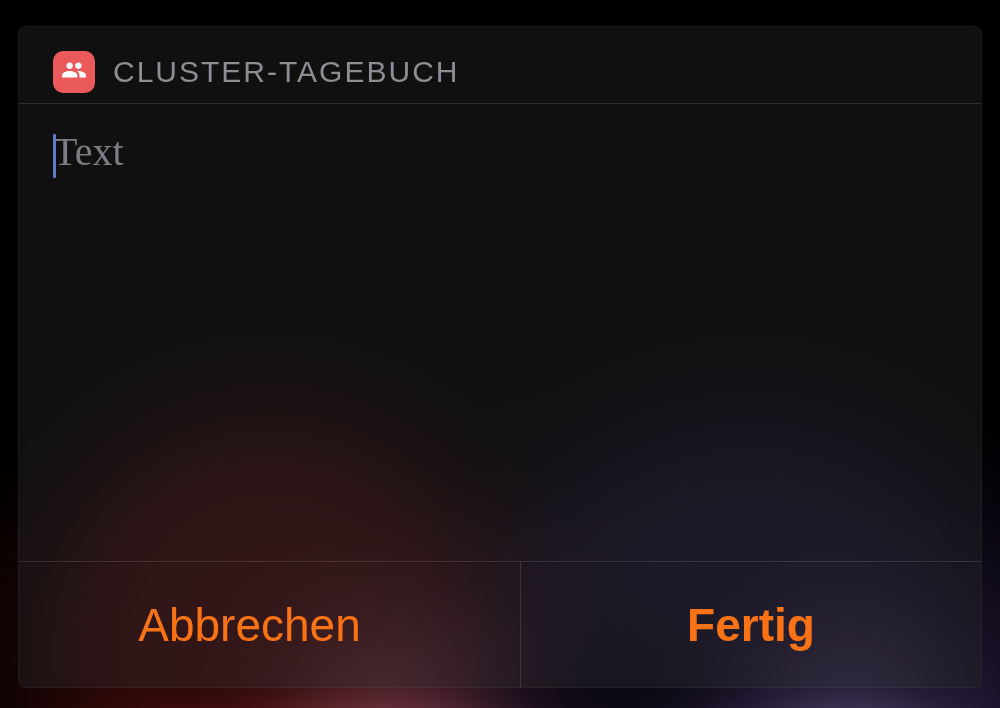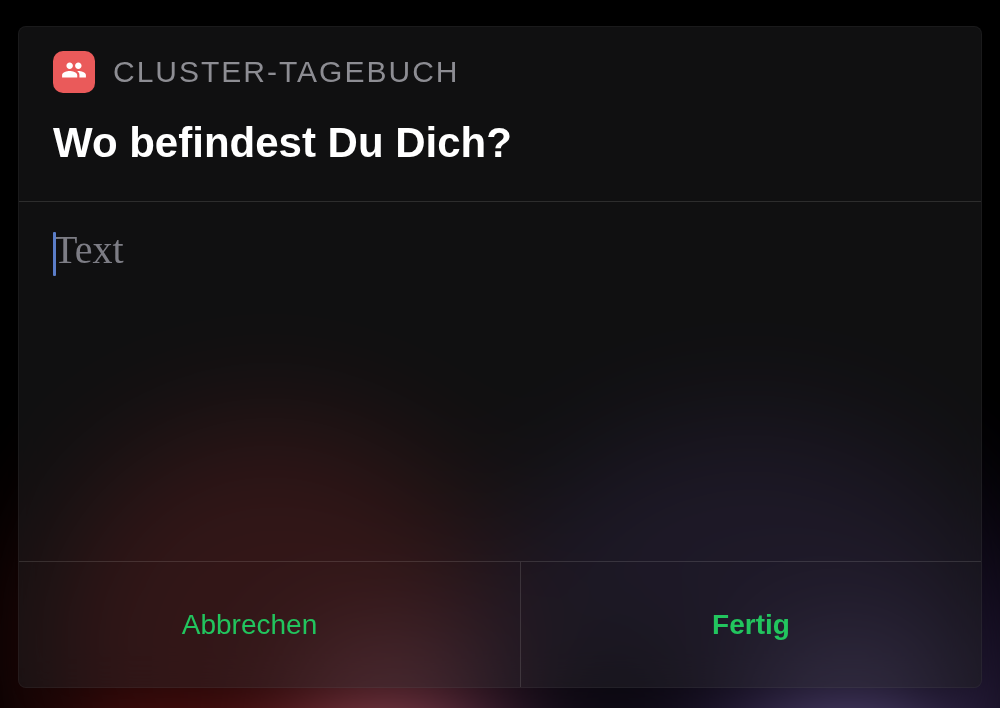--- a/index.html
+++ b/index.html
@@ -89,22 +89,22 @@
     }
     @keyframes blink { 50% { opacity: 0; } }
 
     .button-row {
       display: flex; height: 126px;
       border-top: 1px solid rgba(255,255,255,0.12);
     }
     .btn {
       flex: 1 1 50%;
       display: flex; align-items: center; justify-content: center;
-      color: #22c55e;
-      font-size: 28px;
+      color: #f97316;
+      font-size: 46px;
       font-weight: 400;
       background: transparent;
       border: none;
       cursor: pointer;
       font-family: inherit;
     }
     .btn + .btn { border-left: 1px solid rgba(255,255,255,0.12); margin-left: 40px; }
     .btn.primary { font-weight: 600; }
   </style>
 </head>
@@ -124,21 +124,20 @@
     <div class="app-icon">
       <span>
         <svg viewBox="0 0 24 24">
             <path d="M16 11c1.66 0 2.99-1.34 2.99-3S17.66 5 16 5s-3 1.34-3 3 1.34 3 3 3zm-8 0c1.66 0 2.99-1.34 2.99-3S9.66 5 8 5 5 6.34 5 8s1.34 3 3 3zm0 2c-2.33 0-7 1.17-7 3.5V19h14v-2.5C15 14.17 10.33 13 8 13zm8 0c-.29 0-.62.02-.97.05 1.16.84 1.97 1.97 1.97 3.45V19h6v-2.5c0-2.33-4.67-3.5-7-3.5z"></path>
           </svg>
       </span>
     </div>
     <div class="app-name">CLUSTER-TAGEBUCH</div>
   </div>
 
-  <div class="prompt">Wo befindest Du Dich?</div>
 
   <div class="separator"></div>
 
   <div class="input-area">
     <div class="caret"></div>
     <textarea class="text-input" placeholder="Text" style=""></textarea>
   </div>
 
   <div class="button-row">
     <button class="btn">Abbrechen</button>

